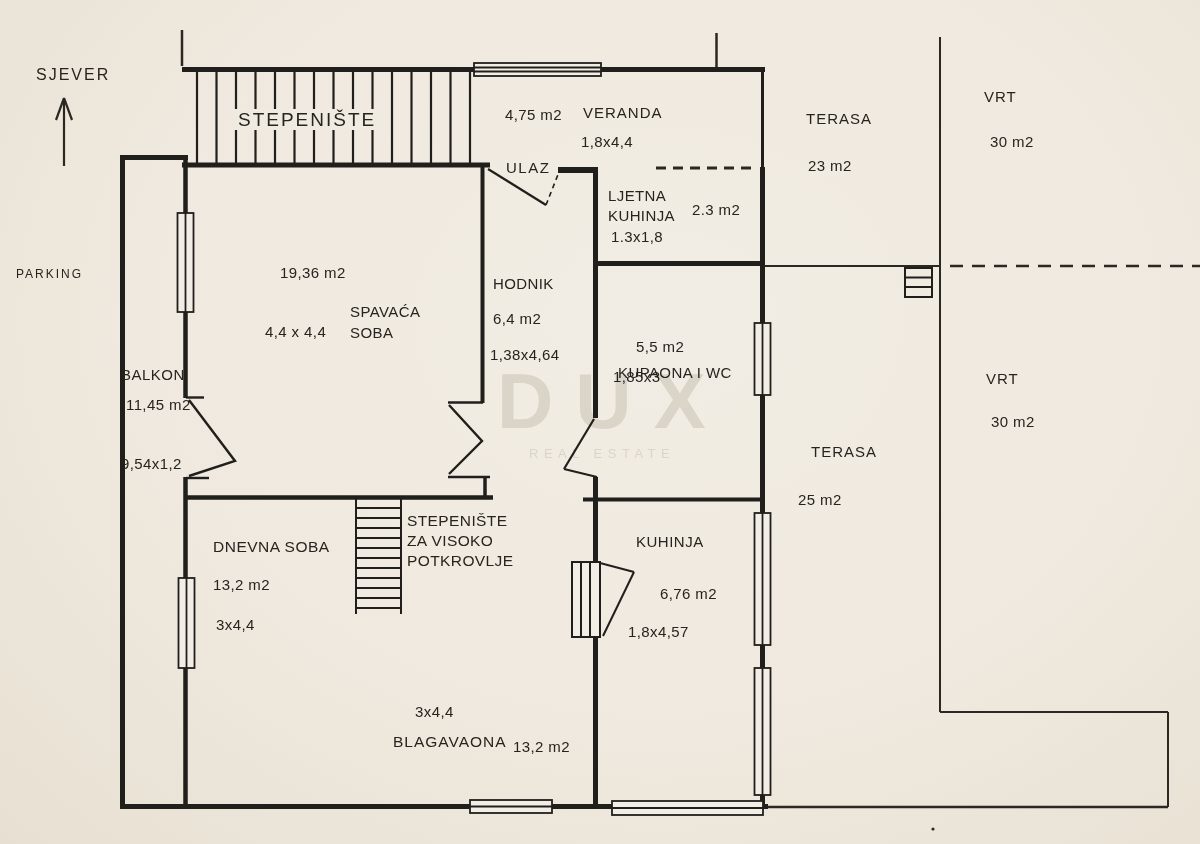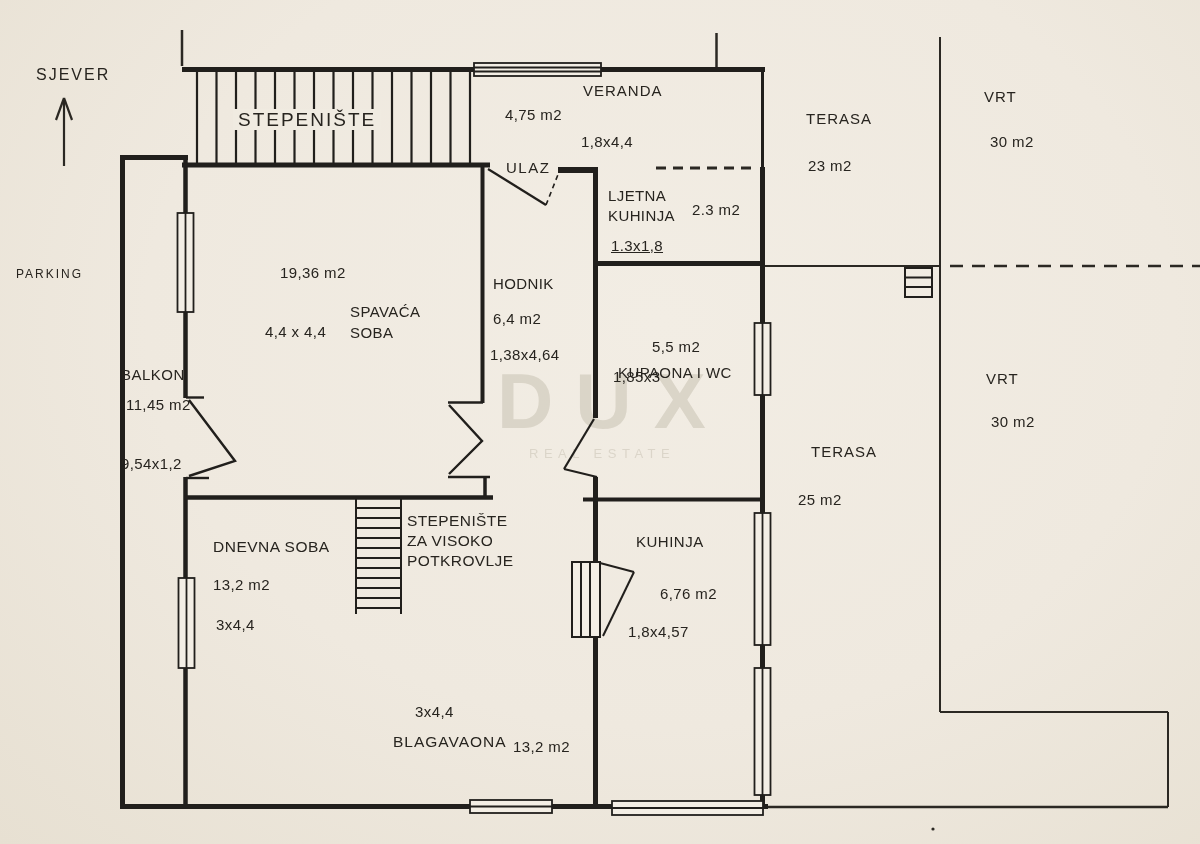--- a/index.html
+++ b/index.html
@@ -191,45 +191,45 @@
       <line x1="64" y1="98" x2="72" y2="120"></line>
     </g>
   </svg>
 
   <div class="lbl" style="left:36px;top:64px;font-size:16px;letter-spacing:2px;">SJEVER</div>
   <div class="lbl" style="left:16px;top:264px;font-size:12px;letter-spacing:2px;">PARKING</div>
 
   <div class="lbl paperbg" style="left:233px;top:109px;font-size:19px;letter-spacing:2px;">STEPENIŠTE</div>
 
   <div class="lbl" style="left:505px;top:104px;">4,75 m2</div>
-  <div class="lbl" style="left:583px;top:80px;letter-spacing:1px;">VERANDA</div>
+  <div class="lbl" style="left:583px;top:102px;letter-spacing:1px;">VERANDA</div>
   <div class="lbl" style="left:581px;top:131px;">1,8x4,4</div>
   <div class="lbl" style="left:506px;top:157px;letter-spacing:1.5px;">ULAZ</div>
 
   <div class="lbl" style="left:608px;top:186px;line-height:20px;">LJETNA
 KUHINJA</div>
   <div class="lbl" style="left:692px;top:199px;">2.3 m2</div>
-  <div class="lbl" style="left:611px;top:235px;text-decoration:underline;">1.3x1,8</div>
+  <div class="lbl" style="left:611px;top:226px;">1.3x1,8</div>
 
   <div class="lbl" style="left:806px;top:108px;letter-spacing:1px;">TERASA</div>
   <div class="lbl" style="left:808px;top:155px;">23 m2</div>
   <div class="lbl" style="left:984px;top:86px;letter-spacing:1px;">VRT</div>
   <div class="lbl" style="left:990px;top:131px;">30 m2</div>
 
   <div class="lbl" style="left:280px;top:262px;">19,36 m2</div>
   <div class="lbl" style="left:350px;top:301px;">SPAVAĆA
 SOBA</div>
   <div class="lbl" style="left:265px;top:321px;">4,4 x  4,4</div>
 
   <div class="lbl" style="left:493px;top:273px;">HODNIK</div>
   <div class="lbl" style="left:493px;top:308px;">6,4 m2</div>
   <div class="lbl" style="left:490px;top:344px;">1,38x4,64</div>
 
   <div class="lbl" style="left:618px;top:317px;margin-top:45px;">KUPAONA I WC</div>
-  <div class="lbl" style="left:636px;top:336px;margin-left:16px;">5,5 m2</div>
+  <div class="lbl" style="left:636px;top:336px;">5,5 m2</div>
   <div class="lbl" style="left:613px;top:366px;">1,85x3</div>
 
   <div class="lbl" style="left:121px;top:364px;letter-spacing:0.5px;">BALKON</div>
   <div class="lbl" style="left:126px;top:394px;">11,45 m2</div>
   <div class="lbl" style="left:121px;top:453px;">9,54x1,2</div>
 
   <div class="lbl" style="left:811px;top:441px;letter-spacing:1px;">TERASA</div>
   <div class="lbl" style="left:798px;top:489px;">25 m2</div>
   <div class="lbl" style="left:986px;top:368px;letter-spacing:1px;">VRT</div>
   <div class="lbl" style="left:991px;top:411px;">30 m2</div>

